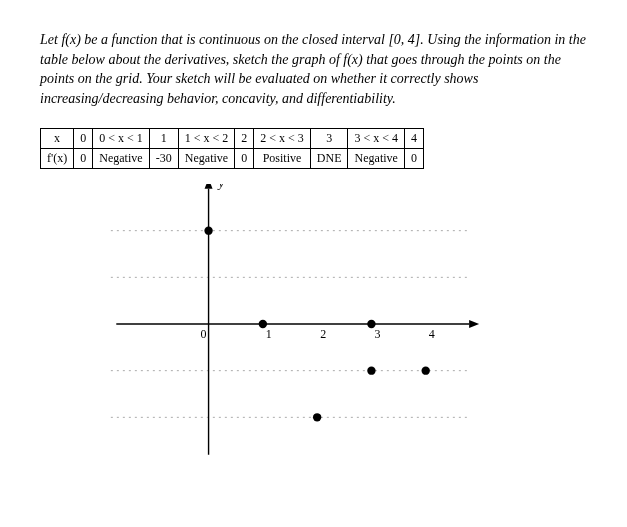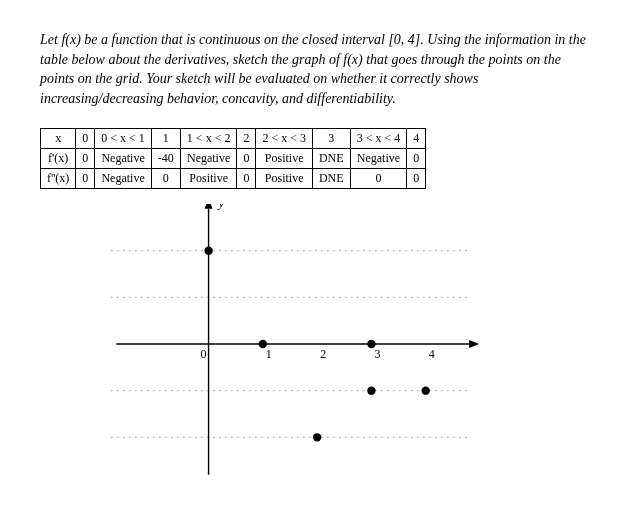--- a/index.html
+++ b/index.html
@@ -66,38 +66,26 @@
     <td>2</td>
     <td>2 &lt; x &lt; 3</td>
     <td>3</td>
     <td>3 &lt; x &lt; 4</td>
     <td>4</td>
   </tr>
   <tr>
     <td>f'(x)</td>
     <td>0</td>
     <td>Negative</td>
-    <td>-40</td>
+    <td>-30</td>
     <td>Negative</td>
     <td>0</td>
     <td>Positive</td>
     <td>DNE</td>
     <td>Negative</td>
-    <td>0</td>
-  </tr>
-  <tr>
-    <td>f''(x)</td>
-    <td>0</td>
-    <td>Negative</td>
-    <td>0</td>
-    <td>Positive</td>
-    <td>0</td>
-    <td>Positive</td>
-    <td>DNE</td>
-    <td>0</td>
     <td>0</td>
   </tr>
 </tbody>
   </table>
 
 <div class="graph-area">
   <svg viewBox="0 0 380 280">
       <line x1="10.857142857142854" y1="233.33333333333334" x2="369.14285714285717" y2="233.33333333333334" stroke="#aaa" stroke-width="1" stroke-dasharray="2 4"></line>
       <line x1="10.857142857142854" y1="186.66666666666669" x2="369.14285714285717" y2="186.66666666666669" stroke="#aaa" stroke-width="1" stroke-dasharray="2 4"></line>
       <line x1="10.857142857142854" y1="93.33333333333334" x2="369.14285714285717" y2="93.33333333333334" stroke="#aaa" stroke-width="1" stroke-dasharray="2 4"></line>

